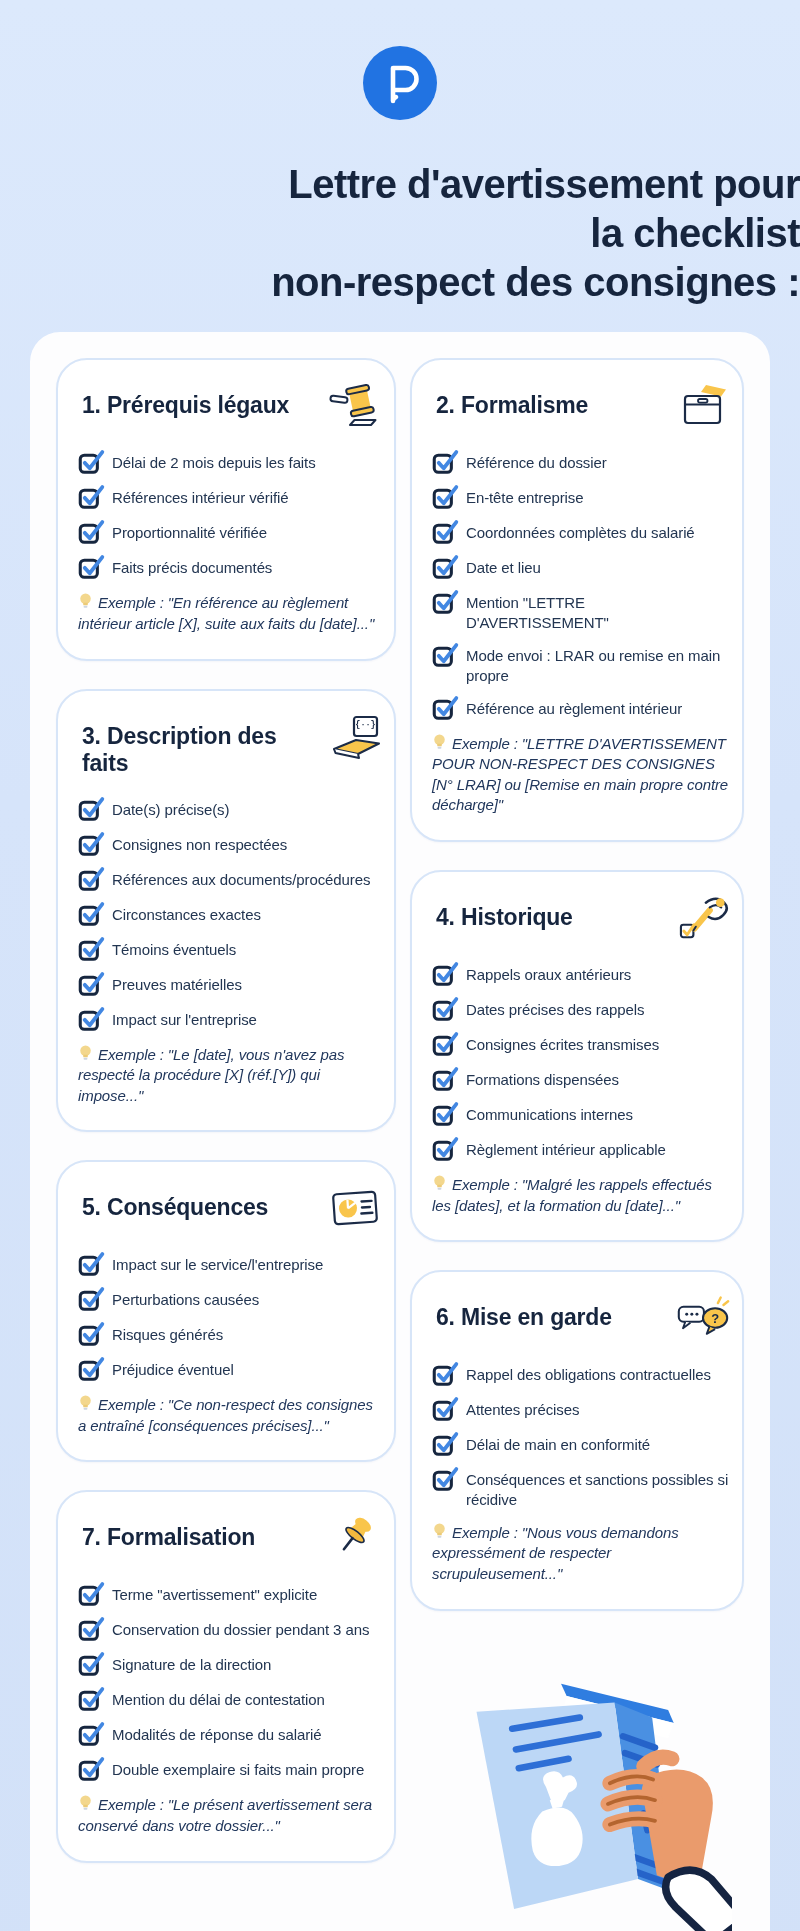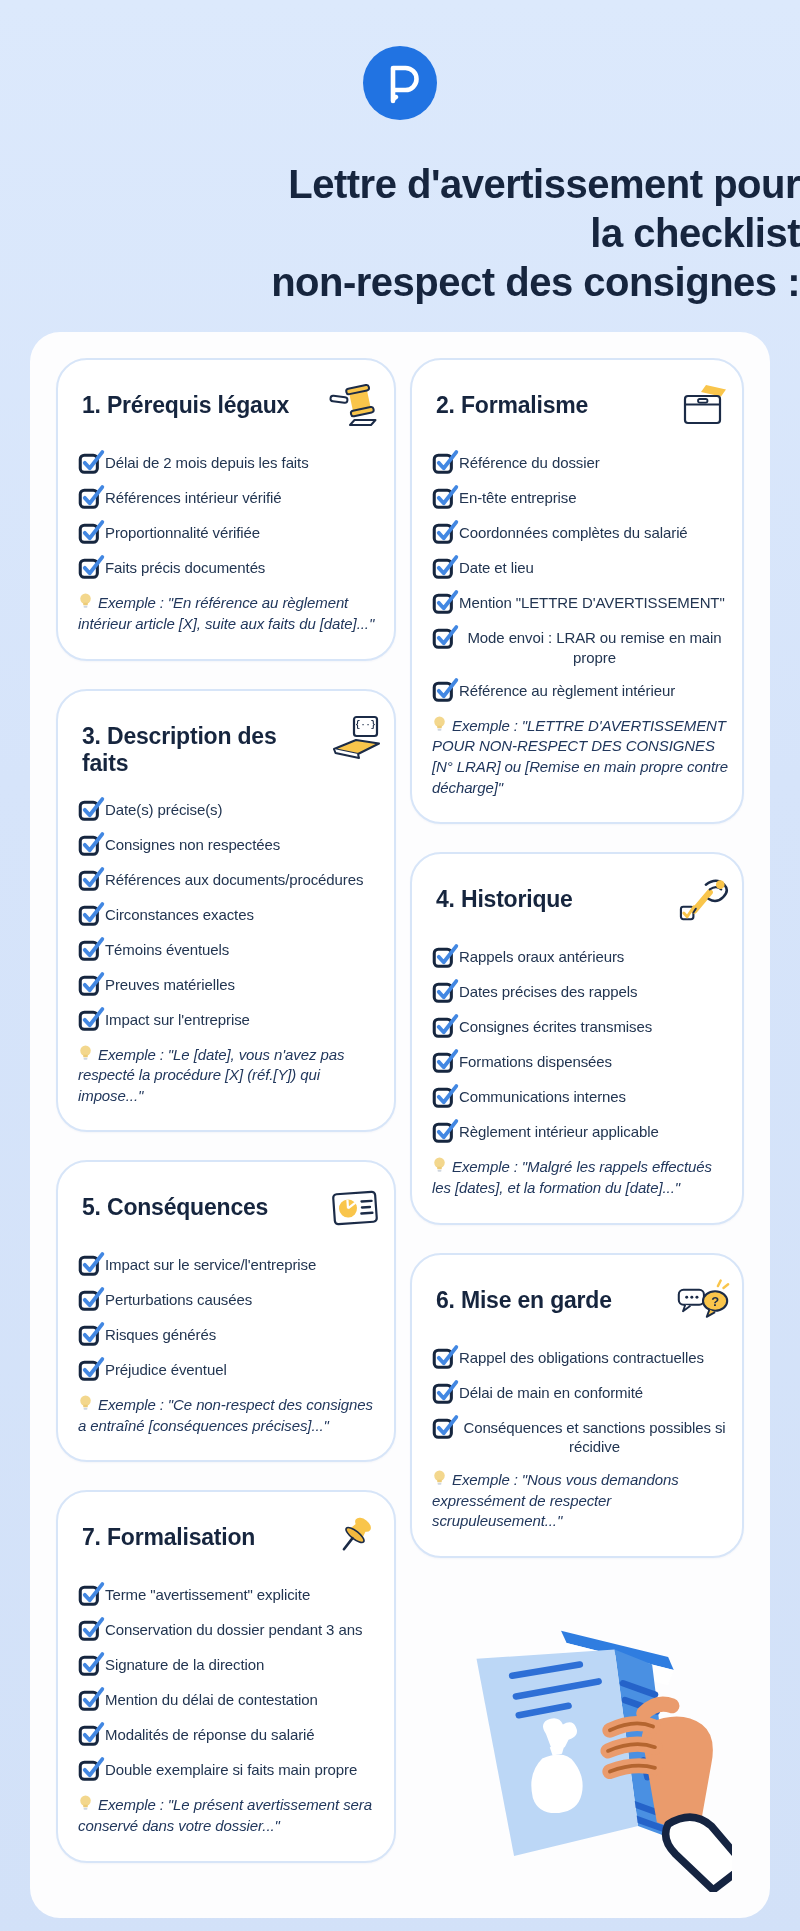--- a/index.html
+++ b/index.html
@@ -33,21 +33,21 @@
     border:2px solid #d7e5f8;
     border-radius:31px;
     padding:22px 12px 24px 20px;
     box-shadow:0 1px 2px rgba(30,60,120,0.04);
   }
   .card-head { display:flex; justify-content:space-between; align-items:flex-start; margin-bottom:18px; }
   .card-head h2 { font-size:23px; font-weight:800; color:#16253e; padding-top:10px; padding-left:4px; letter-spacing:-0.2px; }
   .sec-icon { width:54px; height:48px; flex-shrink:0; }
   .sec-icon svg { width:100%; height:100%; }
   ul.checklist { list-style:none; }
-  .check-row { display:flex; align-items:flex-start; gap:0; margin-bottom:8px;text-align:center; }
+  .check-row { display:flex; align-items:flex-start; gap:7px; margin-bottom:8px; }
   .cb { width:27px; height:27px; flex-shrink:0; }
   .cb svg { width:27px; height:27px; display:block; }
   .lbl { font-size:15px; line-height:1.32; color:#223551; padding-top:5px; letter-spacing:-0.1px; }
   .example {
     margin-top:12px; font-style:italic;
     font-size:15px; line-height:1.38; color:#21375c; letter-spacing:-0.1px;
   }
   .bulb { display:inline-block; width:15px; height:18px; vertical-align:-3px; margin-right:5px; }
   .illustration { margin-top:auto; padding-top:24px; display:flex; justify-content:center; align-items:flex-end; }
   .illustration svg { width:310px; height:auto; display:block; }
@@ -514,20 +514,28 @@
                   </svg>
                 </span>
                 <span class="lbl">Rappel des obligations contractuelles</span>
               </li>
             <li class="check-row">
                 <span class="cb">
                   <svg>
                     <use href="#sym-check"></use>
                   </svg>
                 </span>
+                <span class="lbl">Attentes précises</span>
+              </li>
+            <li class="check-row">
+                <span class="cb">
+                  <svg>
+                    <use href="#sym-check"></use>
+                  </svg>
+                </span>
                 <span class="lbl">Délai de main en conformité</span>
               </li>
             <li class="check-row">
                 <span class="cb">
                   <svg>
                     <use href="#sym-check"></use>
                   </svg>
                 </span>
                 <span class="lbl">Conséquences et sanctions possibles si récidive</span>
               </li>

